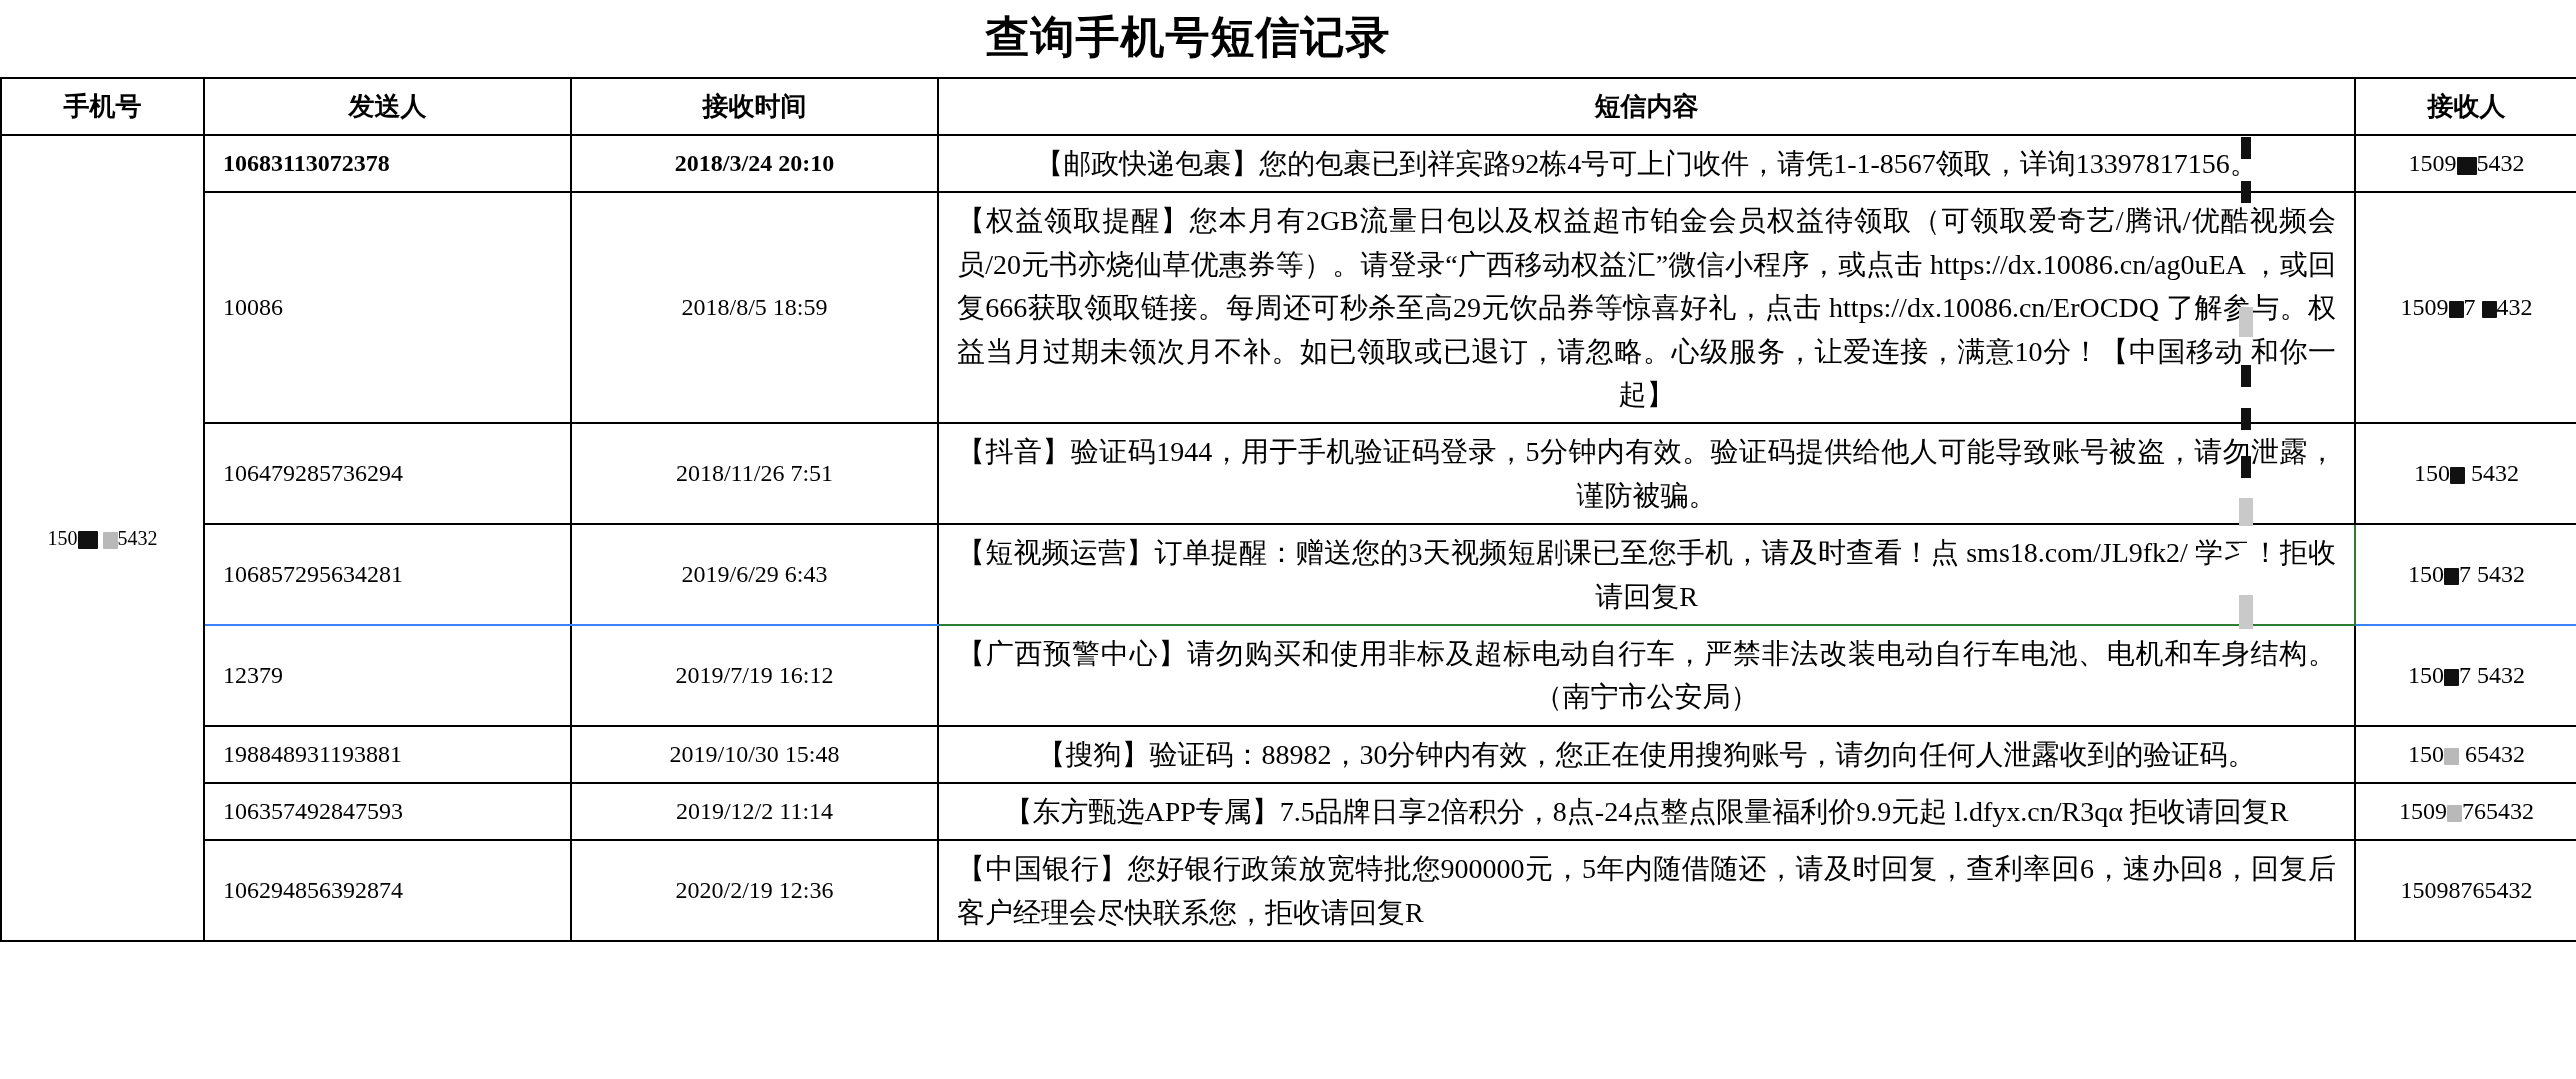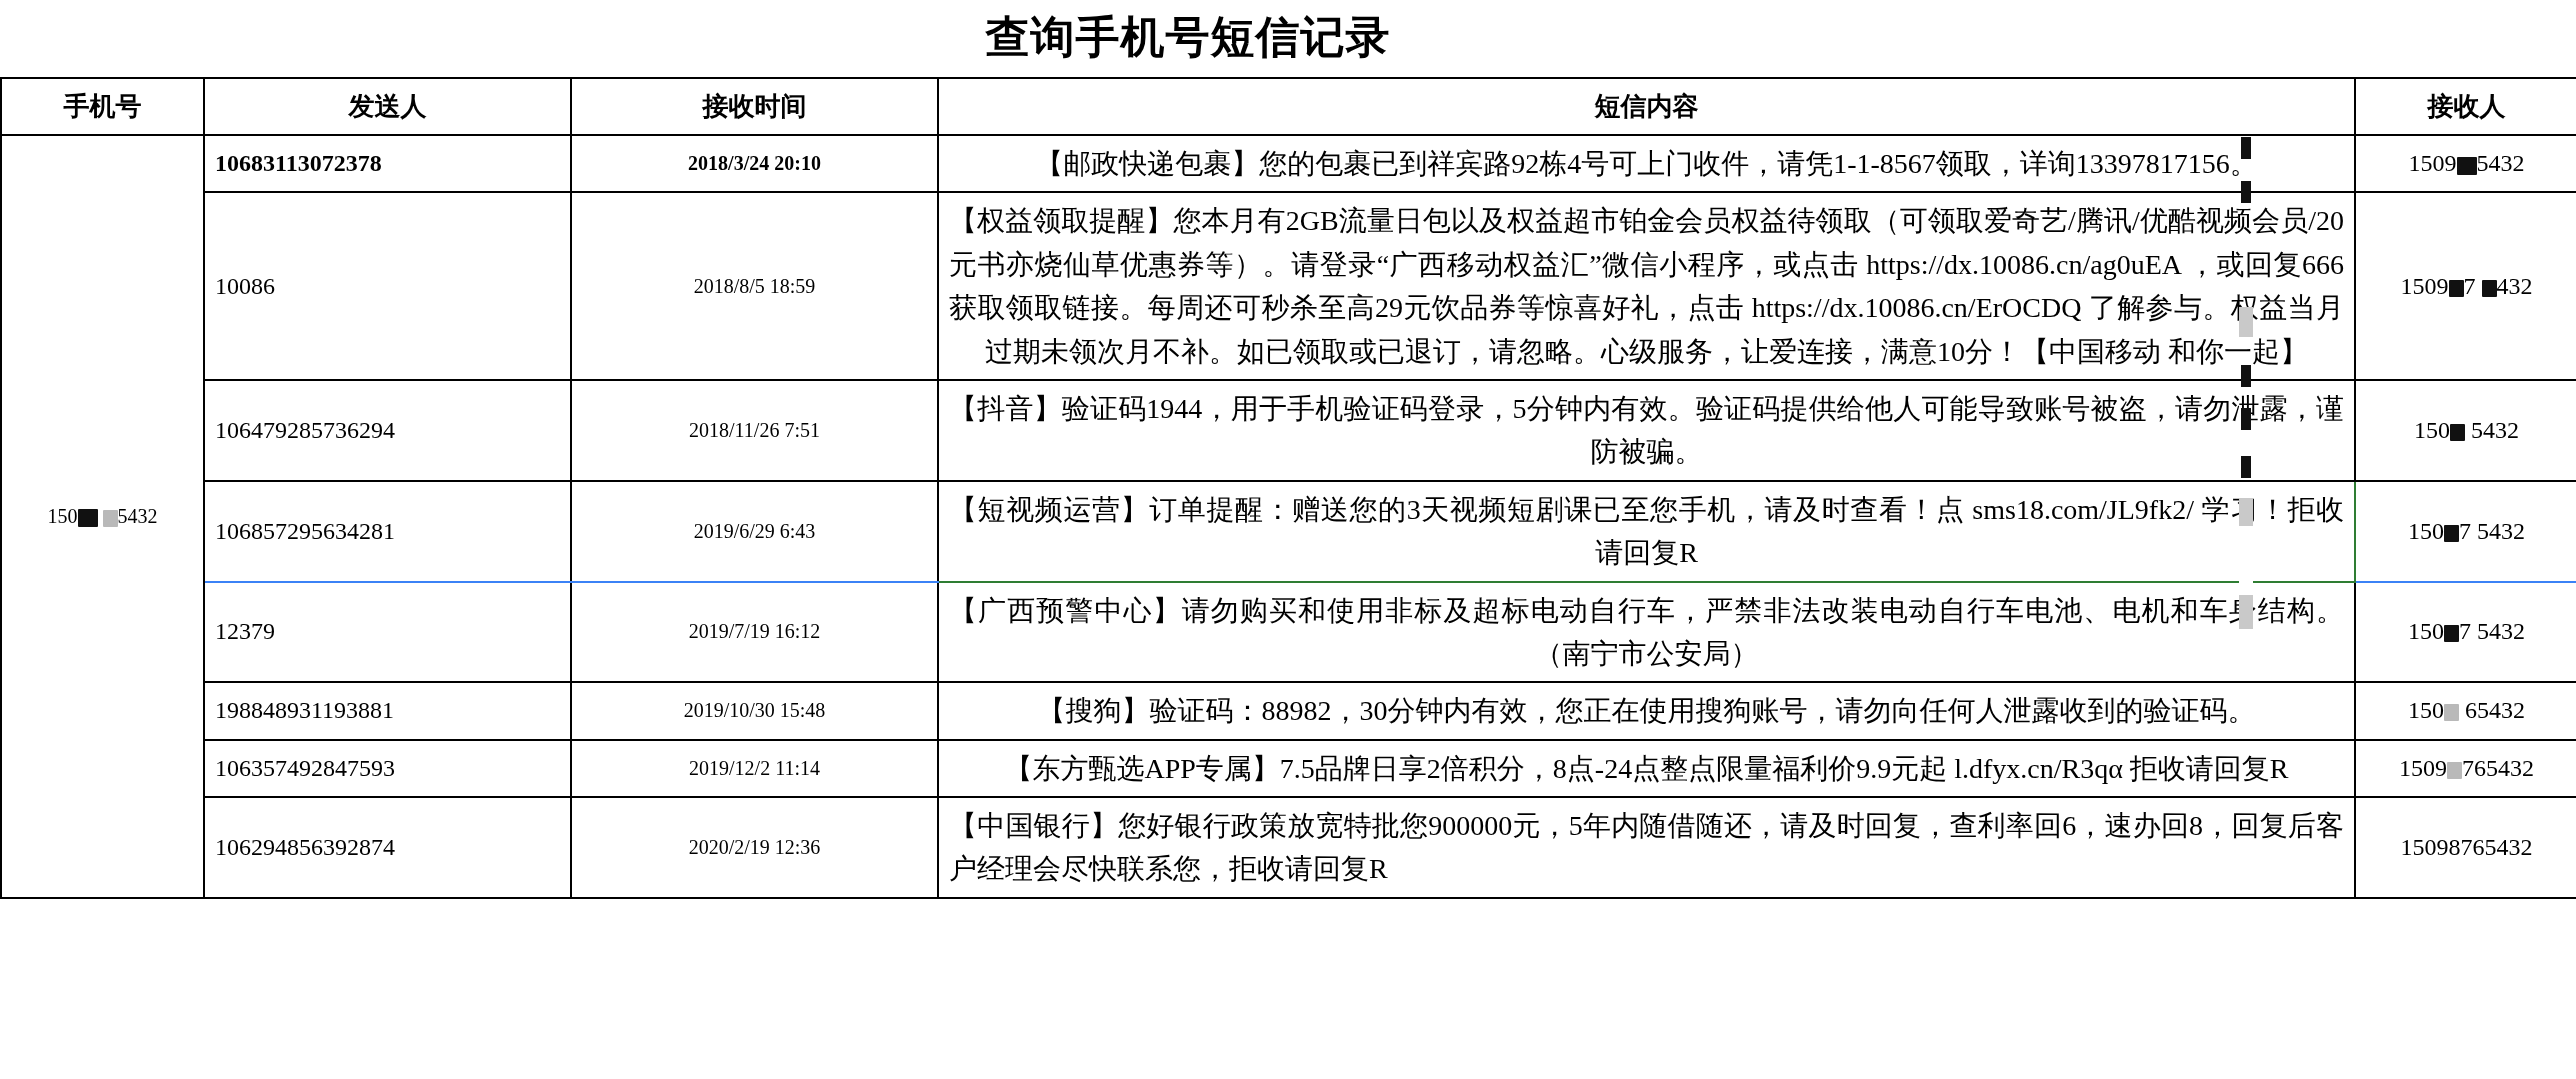--- a/index.html
+++ b/index.html
@@ -33,21 +33,21 @@
   table.sms-table {
     border-collapse: collapse;
     width: 2576px;
     table-layout: fixed;
     margin: 0;
   }
   table.sms-table th,
   table.sms-table td {
     border: 2px solid #000000;
     vertical-align: middle;
-    padding: 6px 10px;
+    padding: 6px 18px;
     box-sizing: border-box;
   }
   thead th {
     font-size: 26px;
     font-weight: bold;
     text-align: center;
     height: 57px;
     padding: 4px 6px;
   }
   col.c-phone   { width: 203px; }
@@ -64,21 +64,21 @@
     border-bottom: 2px solid #000;
   }
   td.sender-cell {
     text-align: left;
     font-size: 24px;
     font-family: "Liberation Serif", "DejaVu Serif", serif;
     margin-top: 20px;
   }
   td.time-cell {
     text-align: center;
-    font-size: 20px;
+    font-size: 24px;
   }
   td.time-cell.bold { font-weight: bold; }
   td.sender-cell.bold { font-weight: bold; }
   td.content-cell {
     text-align: justify;
     text-align-last: center;
     font-size: 28px;
     line-height: 1.55;
   }
   td.content-cell.left-just {

